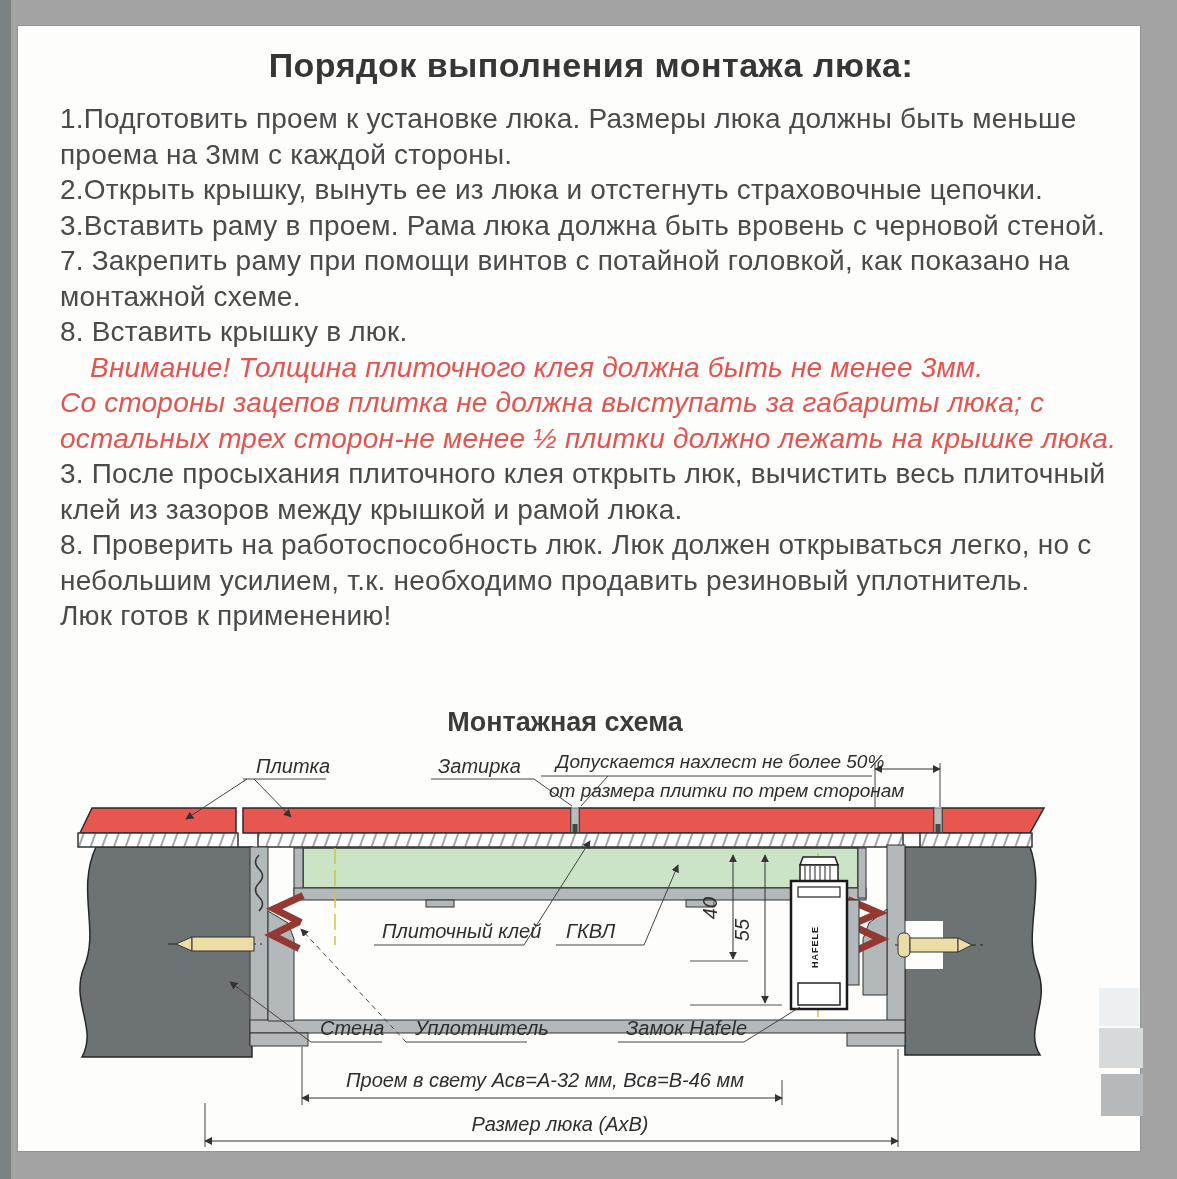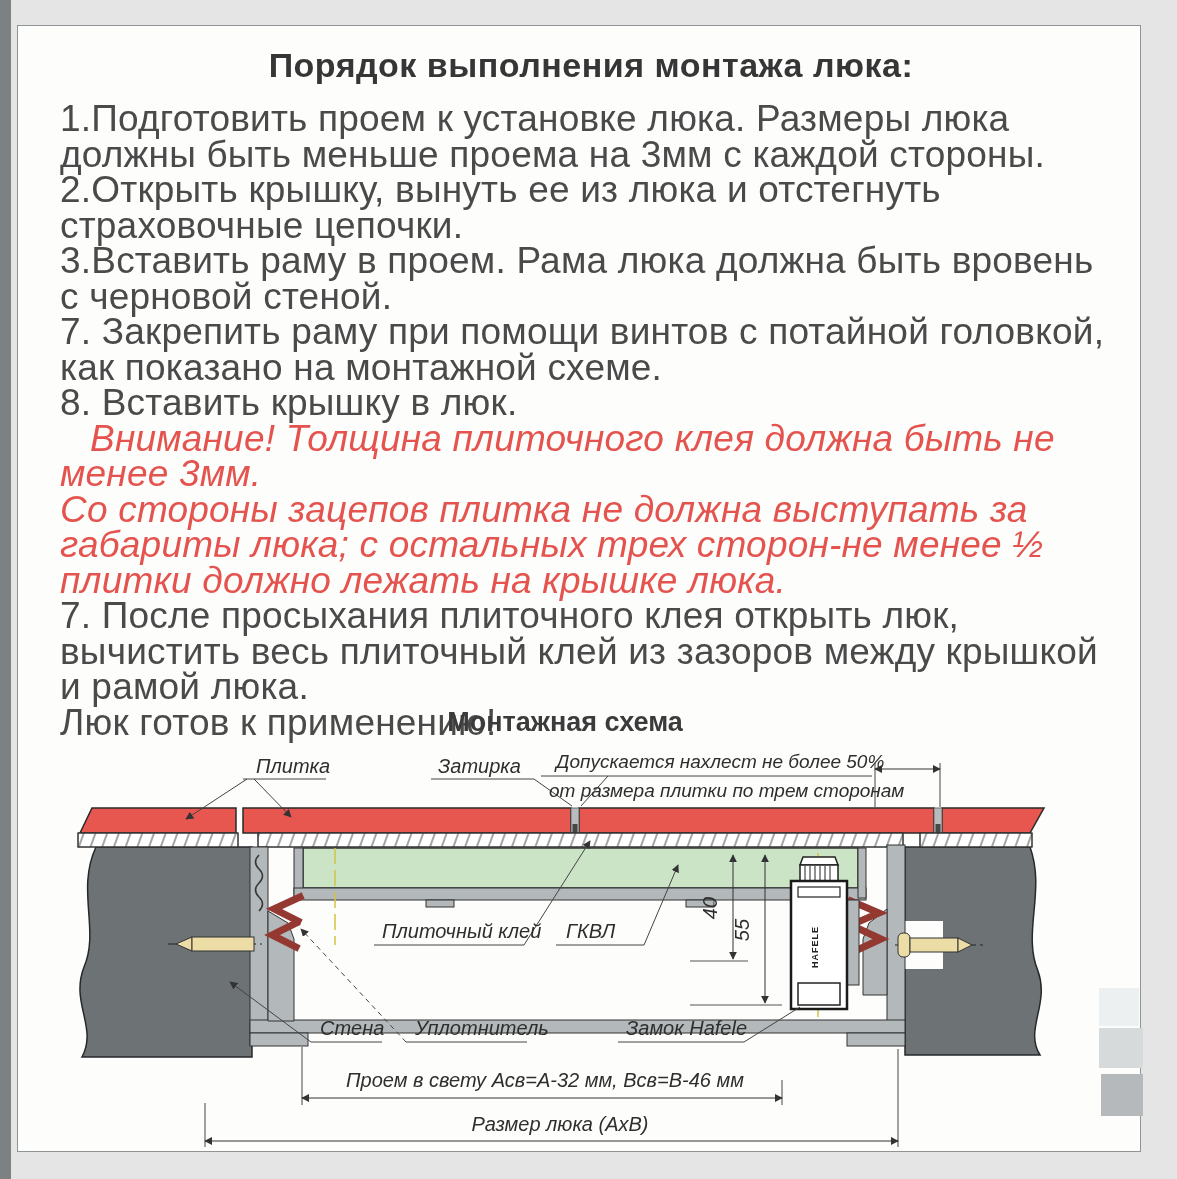--- a/index.html
+++ b/index.html
@@ -1,22 +1,22 @@
 <!DOCTYPE html>
 <html><head>
 <meta charset="utf-8">
 <style>
   html,body{margin:0;padding:0;}
   body{font-family:"Liberation Sans", sans-serif;}
-  .scan{position:relative;width:1177px;height:1179px;background:#e5e5e5;overflow:hidden;}
+  .scan{position:relative;width:1177px;height:1179px;background:#a3a3a3;overflow:hidden;}
   .scan-left-edge{position:absolute;left:0;top:0;width:11px;height:1179px;background:#7c8184;}
   .page{position:absolute;left:18px;top:26px;width:1122px;height:1125px;background:#fdfdfc;outline:1px solid #8f9497;}
   .content{position:absolute;left:42px;top:20px;width:1062px;}
   .doc-title{font-size:34px;font-weight:700;color:#363636;text-align:center;letter-spacing:.5px;margin:0 0 16px 0;}
-  .instr p{margin:0;font-size:37px;line-height:35.5px;color:#4a4a4a;letter-spacing:.2px;}
+  .instr p{margin:0;font-size:28px;line-height:35.5px;color:#4a4a4a;letter-spacing:.2px;}
   .instr p.red{color:#e4534e;font-style:italic;}
   .instr p.indent{text-indent:30px;}
   .diagram{position:absolute;left:0;top:695px;width:1177px;height:465px;}
   .sq{position:absolute;}
   .sq1{left:1081px;top:962px;width:40px;height:38px;background:#edf0f0;}
   .sq2{left:1081px;top:1002px;width:44px;height:40px;background:#d7dadb;}
   .sq3{left:1083px;top:1048px;width:42px;height:42px;background:#b5b9bb;}
   svg text{font-family:"Liberation Sans", sans-serif;}
   .lbl{font-size:20px;font-style:italic;fill:#2e2e2e;}
   .lbl-sm{font-size:19px;font-style:italic;fill:#2e2e2e;}
@@ -33,21 +33,22 @@
     <div class="content">
       <h1 class="doc-title">Порядок выполнения монтажа люка:</h1>
       <div class="instr">
         <p>1.Подготовить проем к установке люка. Размеры люка должны быть меньше проема на 3мм с каждой стороны.</p>
         <p>2.Открыть крышку, вынуть ее из люка и отстегнуть страховочные цепочки.</p>
         <p>3.Вставить раму в проем. Рама люка должна быть вровень с черновой стеной.</p>
         <p>7. Закрепить раму при помощи винтов с потайной головкой, как показано на монтажной схеме.</p>
         <p>8. Вставить крышку в люк.</p>
         <p class="red indent">Внимание! Толщина плиточного клея должна быть не менее 3мм.</p>
         <p class="red">Со стороны  зацепов плитка не должна выступать за габариты люка; с остальных трех сторон-не менее ½ плитки должно лежать на крышке люка.</p>
-        <p>7. После просыхания плиточного клея открыть люк, вычистить весь плиточный клей из зазоров между крышкой и рамой люка.</p>
+        <p>3. После просыхания плиточного клея открыть люк, вычистить весь плиточный клей из зазоров между крышкой и рамой люка.</p>
+        <p>8. Проверить на работоспособность люк. Люк должен открываться легко, но с небольшим усилием, т.к. необходимо продавить резиновый уплотнитель.</p>
         <p>Люк готов к применению!</p>
       </div>
     </div>
     <div class="sq sq1"></div>
     <div class="sq sq2"></div>
     <div class="sq sq3"></div>
   </div>
 
   <svg class="diagram" width="1177" height="465" viewBox="0 0 1177 465">
     <defs>

